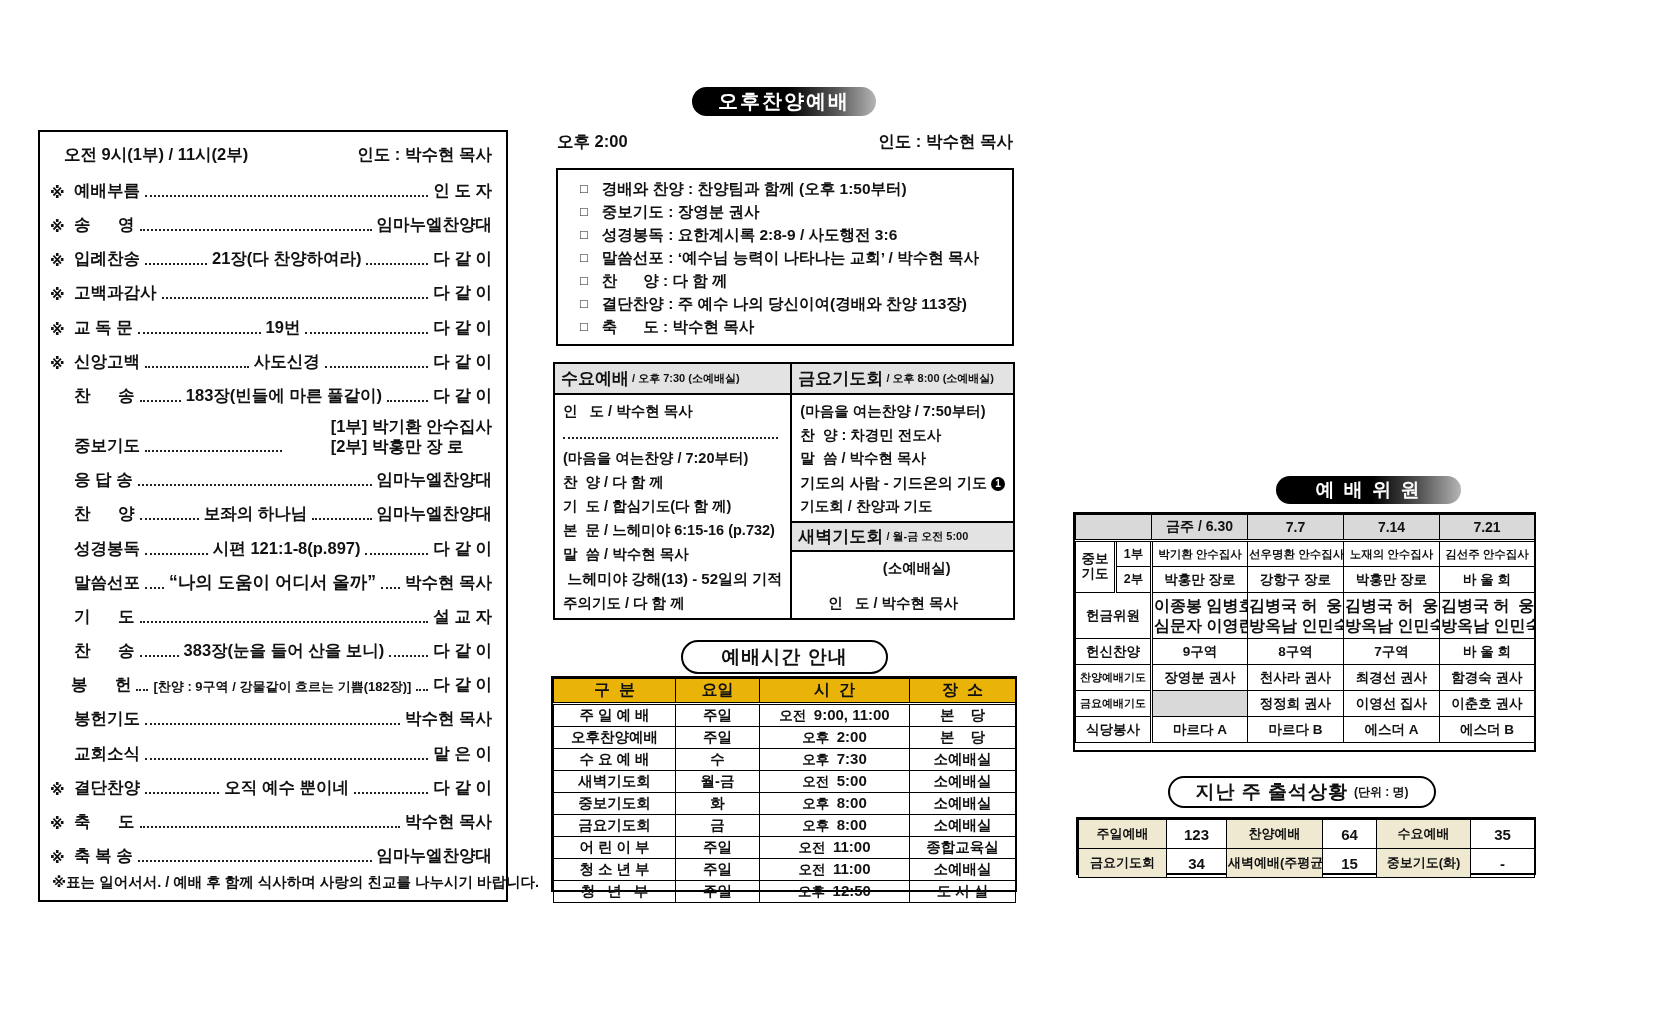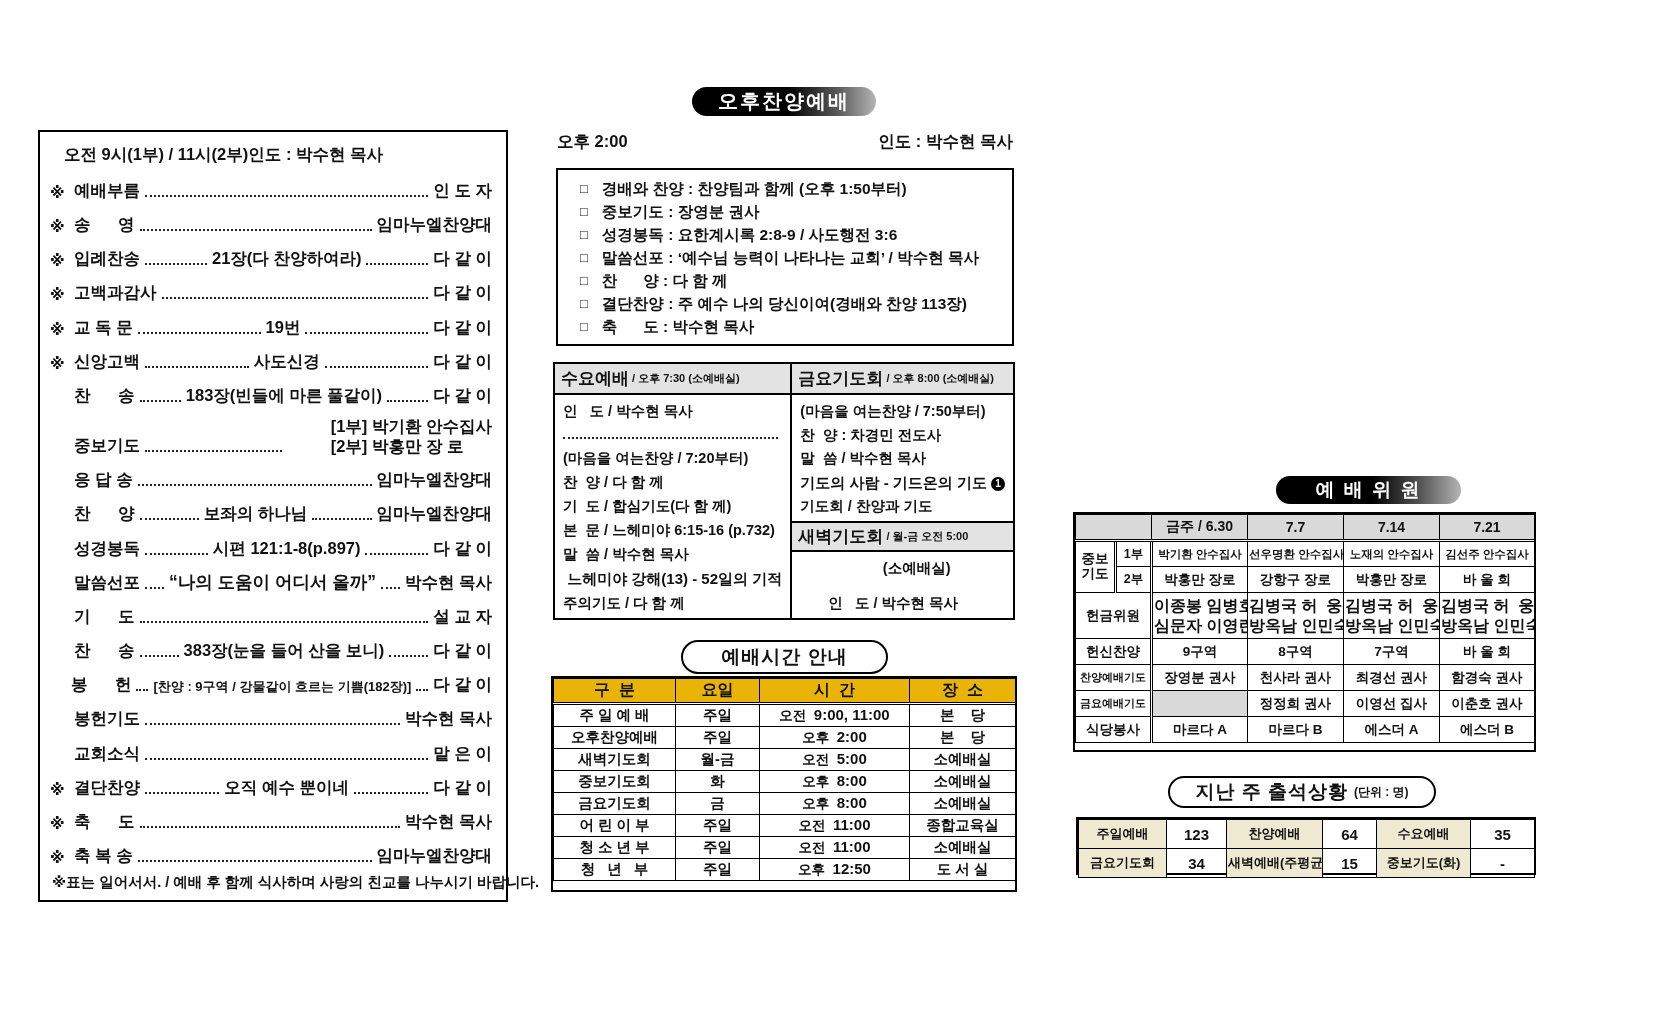--- a/index.html
+++ b/index.html
@@ -2,21 +2,21 @@
 <html><head>
 <meta charset="utf-8">
 <style>
   html,body{margin:0;padding:0;background:#fff;}
   #canvas{position:relative;width:1680px;height:1020px;background:#fff;overflow:hidden;
           font-family:"Liberation Sans","DejaVu Sans",sans-serif;color:#111;}
   .pre{white-space:pre;}
   
   .m-box{position:absolute;left:38px;top:130px;width:470px;height:772px;border:2px solid #000;
          box-sizing:border-box;padding:10px 14px 8px 10px;display:flex;flex-direction:column;}
-  .m-head{display:flex;font-size:16.5px;font-weight:bold;margin:2px 0 4px 14px;}
+  .m-head{display:flex;justify-content:space-between;font-size:16.5px;font-weight:bold;margin:2px 0 4px 14px;}
   .m-rows{flex:1;display:flex;flex-direction:column;justify-content:space-between;}
   .m-row{display:flex;align-items:flex-end;height:32px;font-size:16.5px;font-weight:bold;}
   .m-row.tall{height:48px;}
   .m-star{width:24px;font-size:15px;}
   .m-label,.m-center,.m-right{white-space:pre;}
   .leader{flex:1 1 10px;min-width:12px;border-bottom:2px dotted #222;margin:0 5px 5px 5px;}
   .m-center.emph{font-size:17.5px;}
   .m-center.small{font-size:13px;}
   .m-right2{display:flex;flex-direction:column;align-items:flex-start;line-height:1.25;white-space:pre;margin-left:44px;}
   .m-foot{font-size:14.5px;font-weight:bold;margin:6px 0 0 2px;white-space:pre;}
@@ -310,20 +310,26 @@
           <td>주 일 예 배</td>
           <td>주일</td>
           <td class="time-cell"><span class="per">오전  </span><span class="tv">9:00, 11:00</span></td>
           <td>본    당</td>
         </tr>
         <tr>
           <td>오후찬양예배</td>
           <td>주일</td>
           <td class="time-cell"><span class="per">오후  </span><span class="tv">2:00</span></td>
           <td>본    당</td>
+        </tr>
+        <tr>
+          <td>수 요 예 배</td>
+          <td>수</td>
+          <td class="time-cell"><span class="per">오후  </span><span class="tv">7:30</span></td>
+          <td>소예배실</td>
         </tr>
         <tr>
           <td>새벽기도회</td>
           <td>월-금</td>
           <td class="time-cell"><span class="per">오전  </span><span class="tv">5:00</span></td>
           <td>소예배실</td>
         </tr>
         <tr>
           <td>중보기도회</td>
           <td>화</td>

